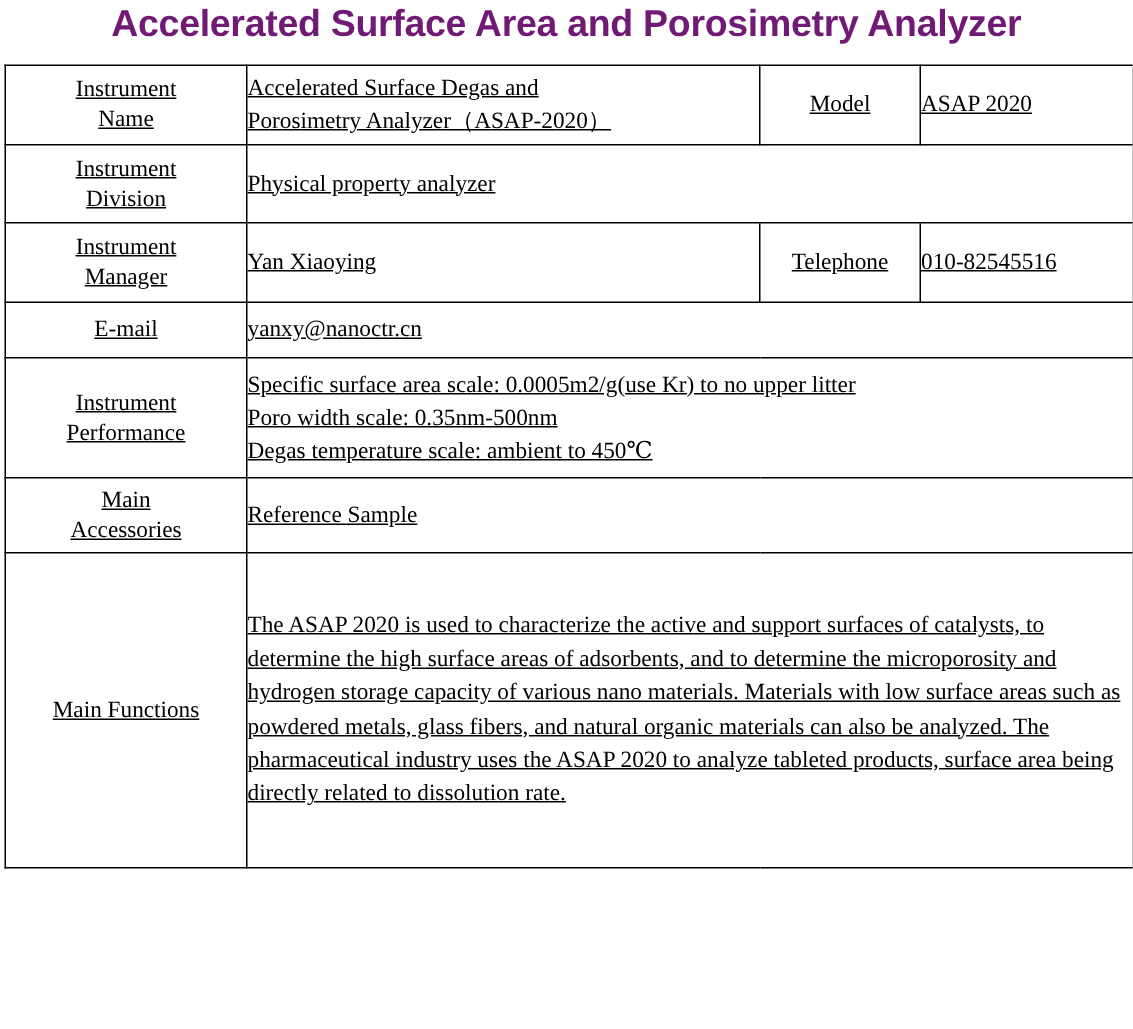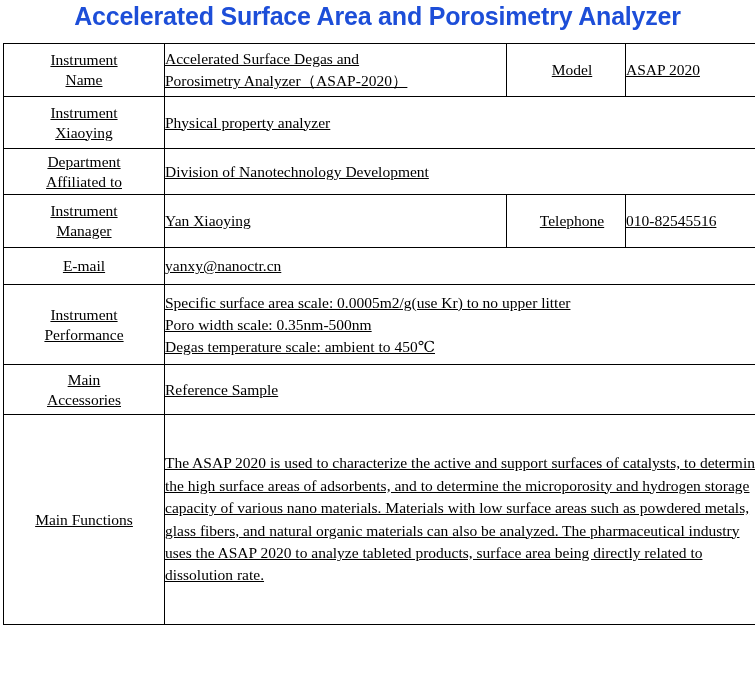--- a/index.html
+++ b/index.html
@@ -26,21 +26,21 @@
   .title {
     position: absolute;
     left: 0;
     top: 2px;
     width: 755px;
     text-align: center;
     font-family: "Liberation Sans", "DejaVu Sans", sans-serif;
     font-weight: bold;
     font-size: 25px;
     letter-spacing: -0.2px;
-    color: #1d4ed8;
+    color: #701a75;
     white-space: nowrap;
   }
 
   
   .spec-table {
     position: absolute;
     left: 3px;
     top: 43px;
     width: 748px;
     border-collapse: collapse;
@@ -59,21 +59,21 @@
     padding: 4px 4px;
     line-height: 1.28;
   }
   .value-cell {
     text-align: left;
     padding: 4px 0 4px 10px;
     line-height: 1.28;
   }
   .value-cell.center {
     text-align: center;
-    padding-left: 12px;
+    padding-left: 0;
   }
 
   .multiline {
     line-height: 1.42;
   }
   .para {
     line-height: 1.45;
     padding: 6px 8px 6px 10px;
     margin-top: 38px;
   }
@@ -114,32 +114,25 @@
           <div>Accelerated Surface Degas and</div>
           <div>Porosimetry Analyzer（ASAP-2020）</div>
         </td>
         <td class="value-cell c3 center">Model</td>
         <td class="value-cell c4">ASAP 2020</td>
       </tr>
 
       <tr class="r-cat">
         <td class="label-cell c1">
           <div>Instrument</div>
-          <div>Xiaoying</div>
+          <div>Division</div>
         </td>
         <td class="value-cell" colspan="3">Physical property analyzer</td>
       </tr>
 
-      <tr class="r-dept">
-        <td class="label-cell c1">
-          <div>Department</div>
-          <div>Affiliated to</div>
-        </td>
-        <td class="value-cell" colspan="3">Division of Nanotechnology Development</td>
-      </tr>
 
       <tr class="r-mgr">
         <td class="label-cell c1">
           <div>Instrument</div>
           <div>Manager</div>
         </td>
         <td class="value-cell c2">Yan Xiaoying</td>
         <td class="value-cell c3 center">Telephone</td>
         <td class="value-cell c4">010-82545516</td>
       </tr>

